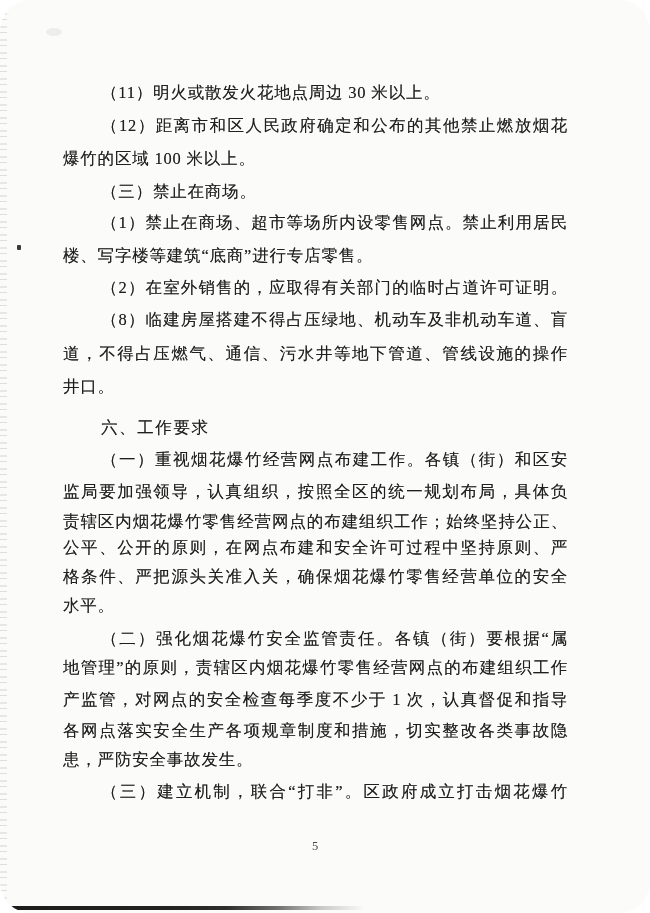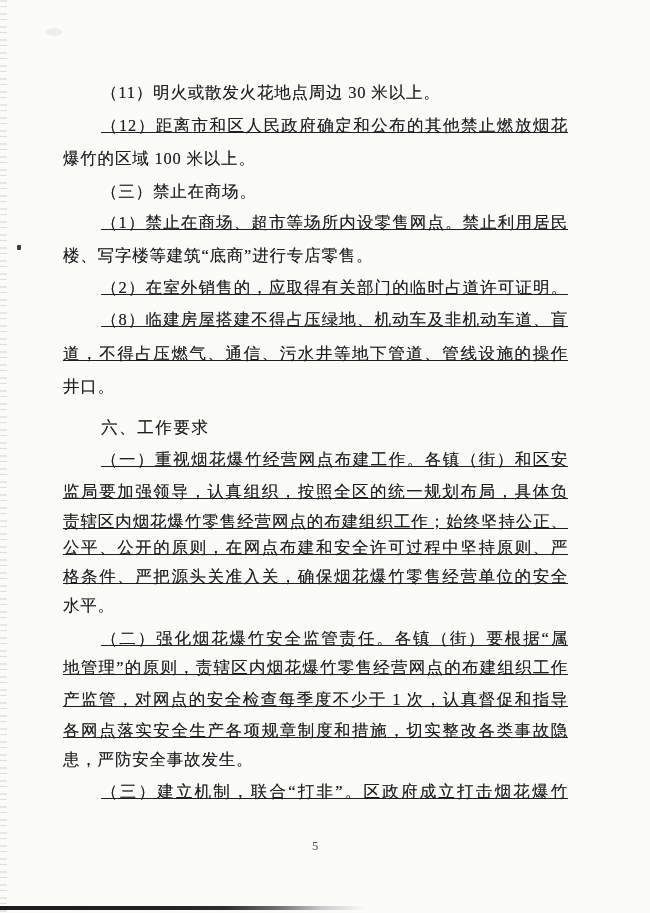--- a/index.html
+++ b/index.html
@@ -8,40 +8,40 @@
     background: #ffffff;
   }
   .page {
     position: relative;
     width: 650px;
     height: 913px;
     background: #fbfbfa;
     overflow: hidden;
     font-family: "Liberation Serif", serif;
     color: #1f1f1f;
+    border-radius: 31px;
   }
   .line {
     position: absolute;
     left: 63px;
     width: 505px;
     font-size: 16.5px;
     line-height: 22px;
     letter-spacing: 0.8px;
     text-align: left;
     text-shadow: 0 0 0.4px rgba(30,30,30,0.55);
   }
   .indent {
     padding-left: 38px;
     width: 467px;
   }
   .just {
     text-align: justify;
     text-align-last: justify;
     text-justify: inter-character;
-    text-decoration: underline;
   }
   .bold {
     font-weight: normal;
     letter-spacing: 1.6px;
   }
   .pagenum {
     position: absolute;
     left: 55px;
     top: 839px;
     width: 520px;

